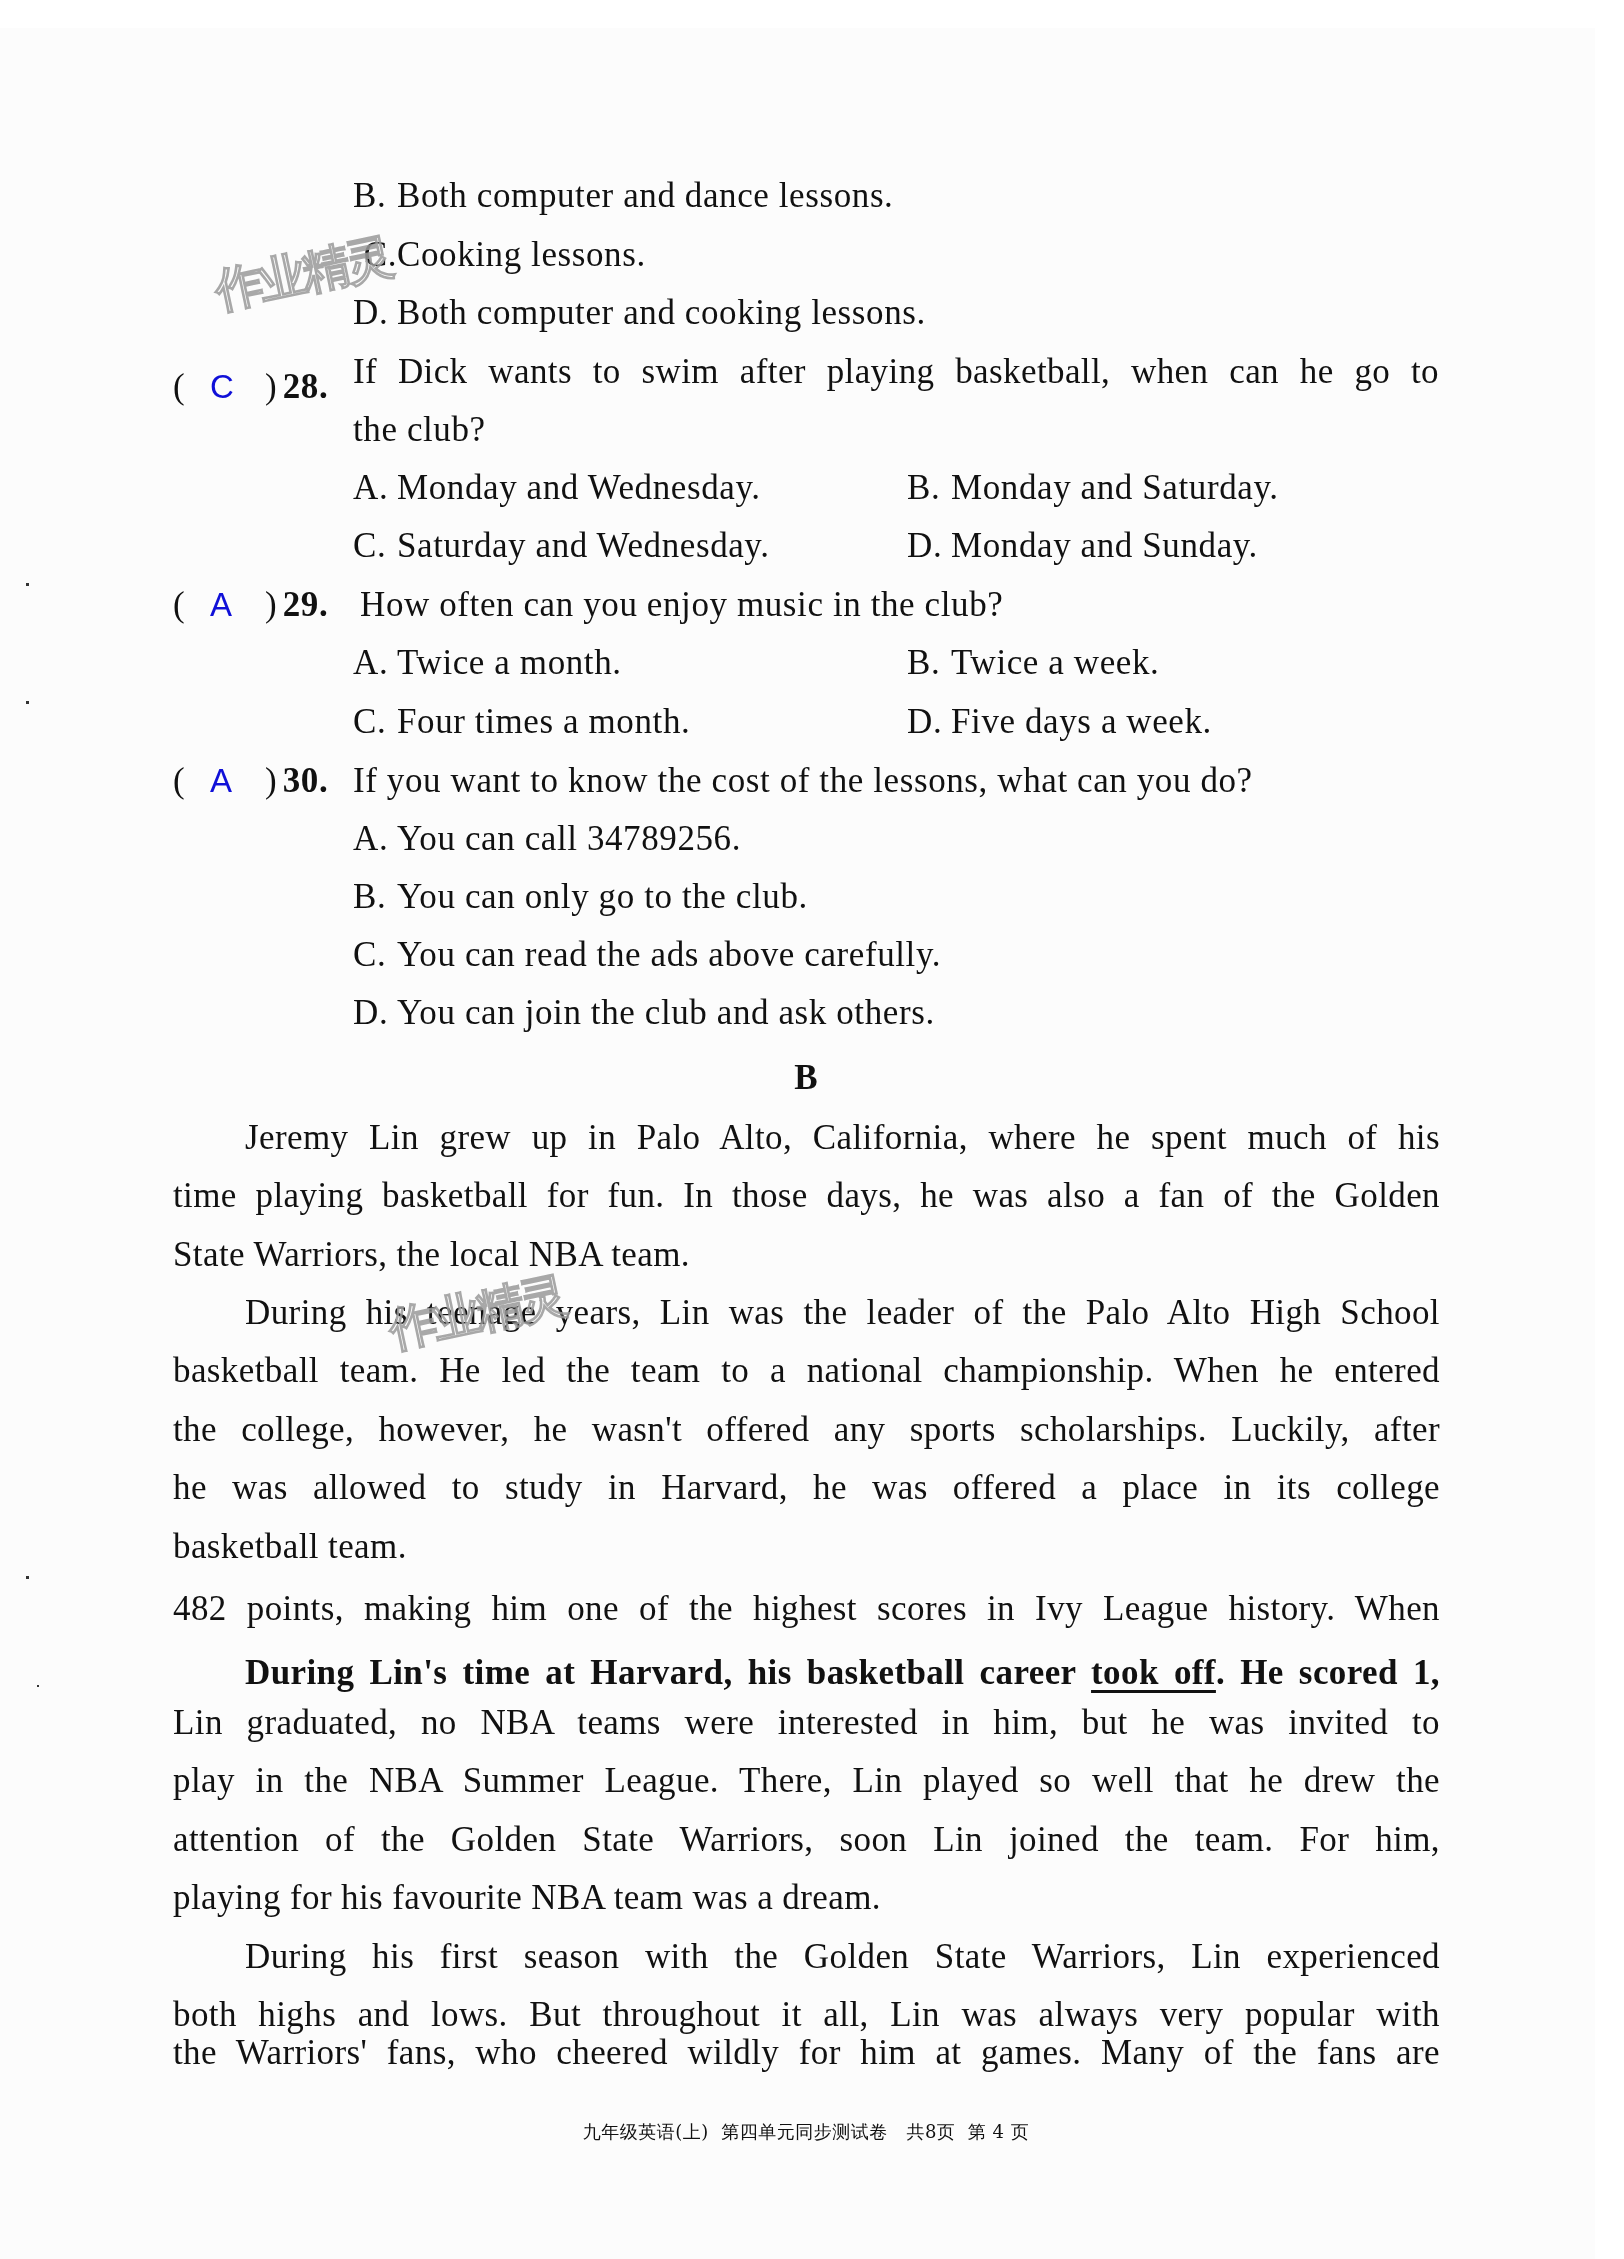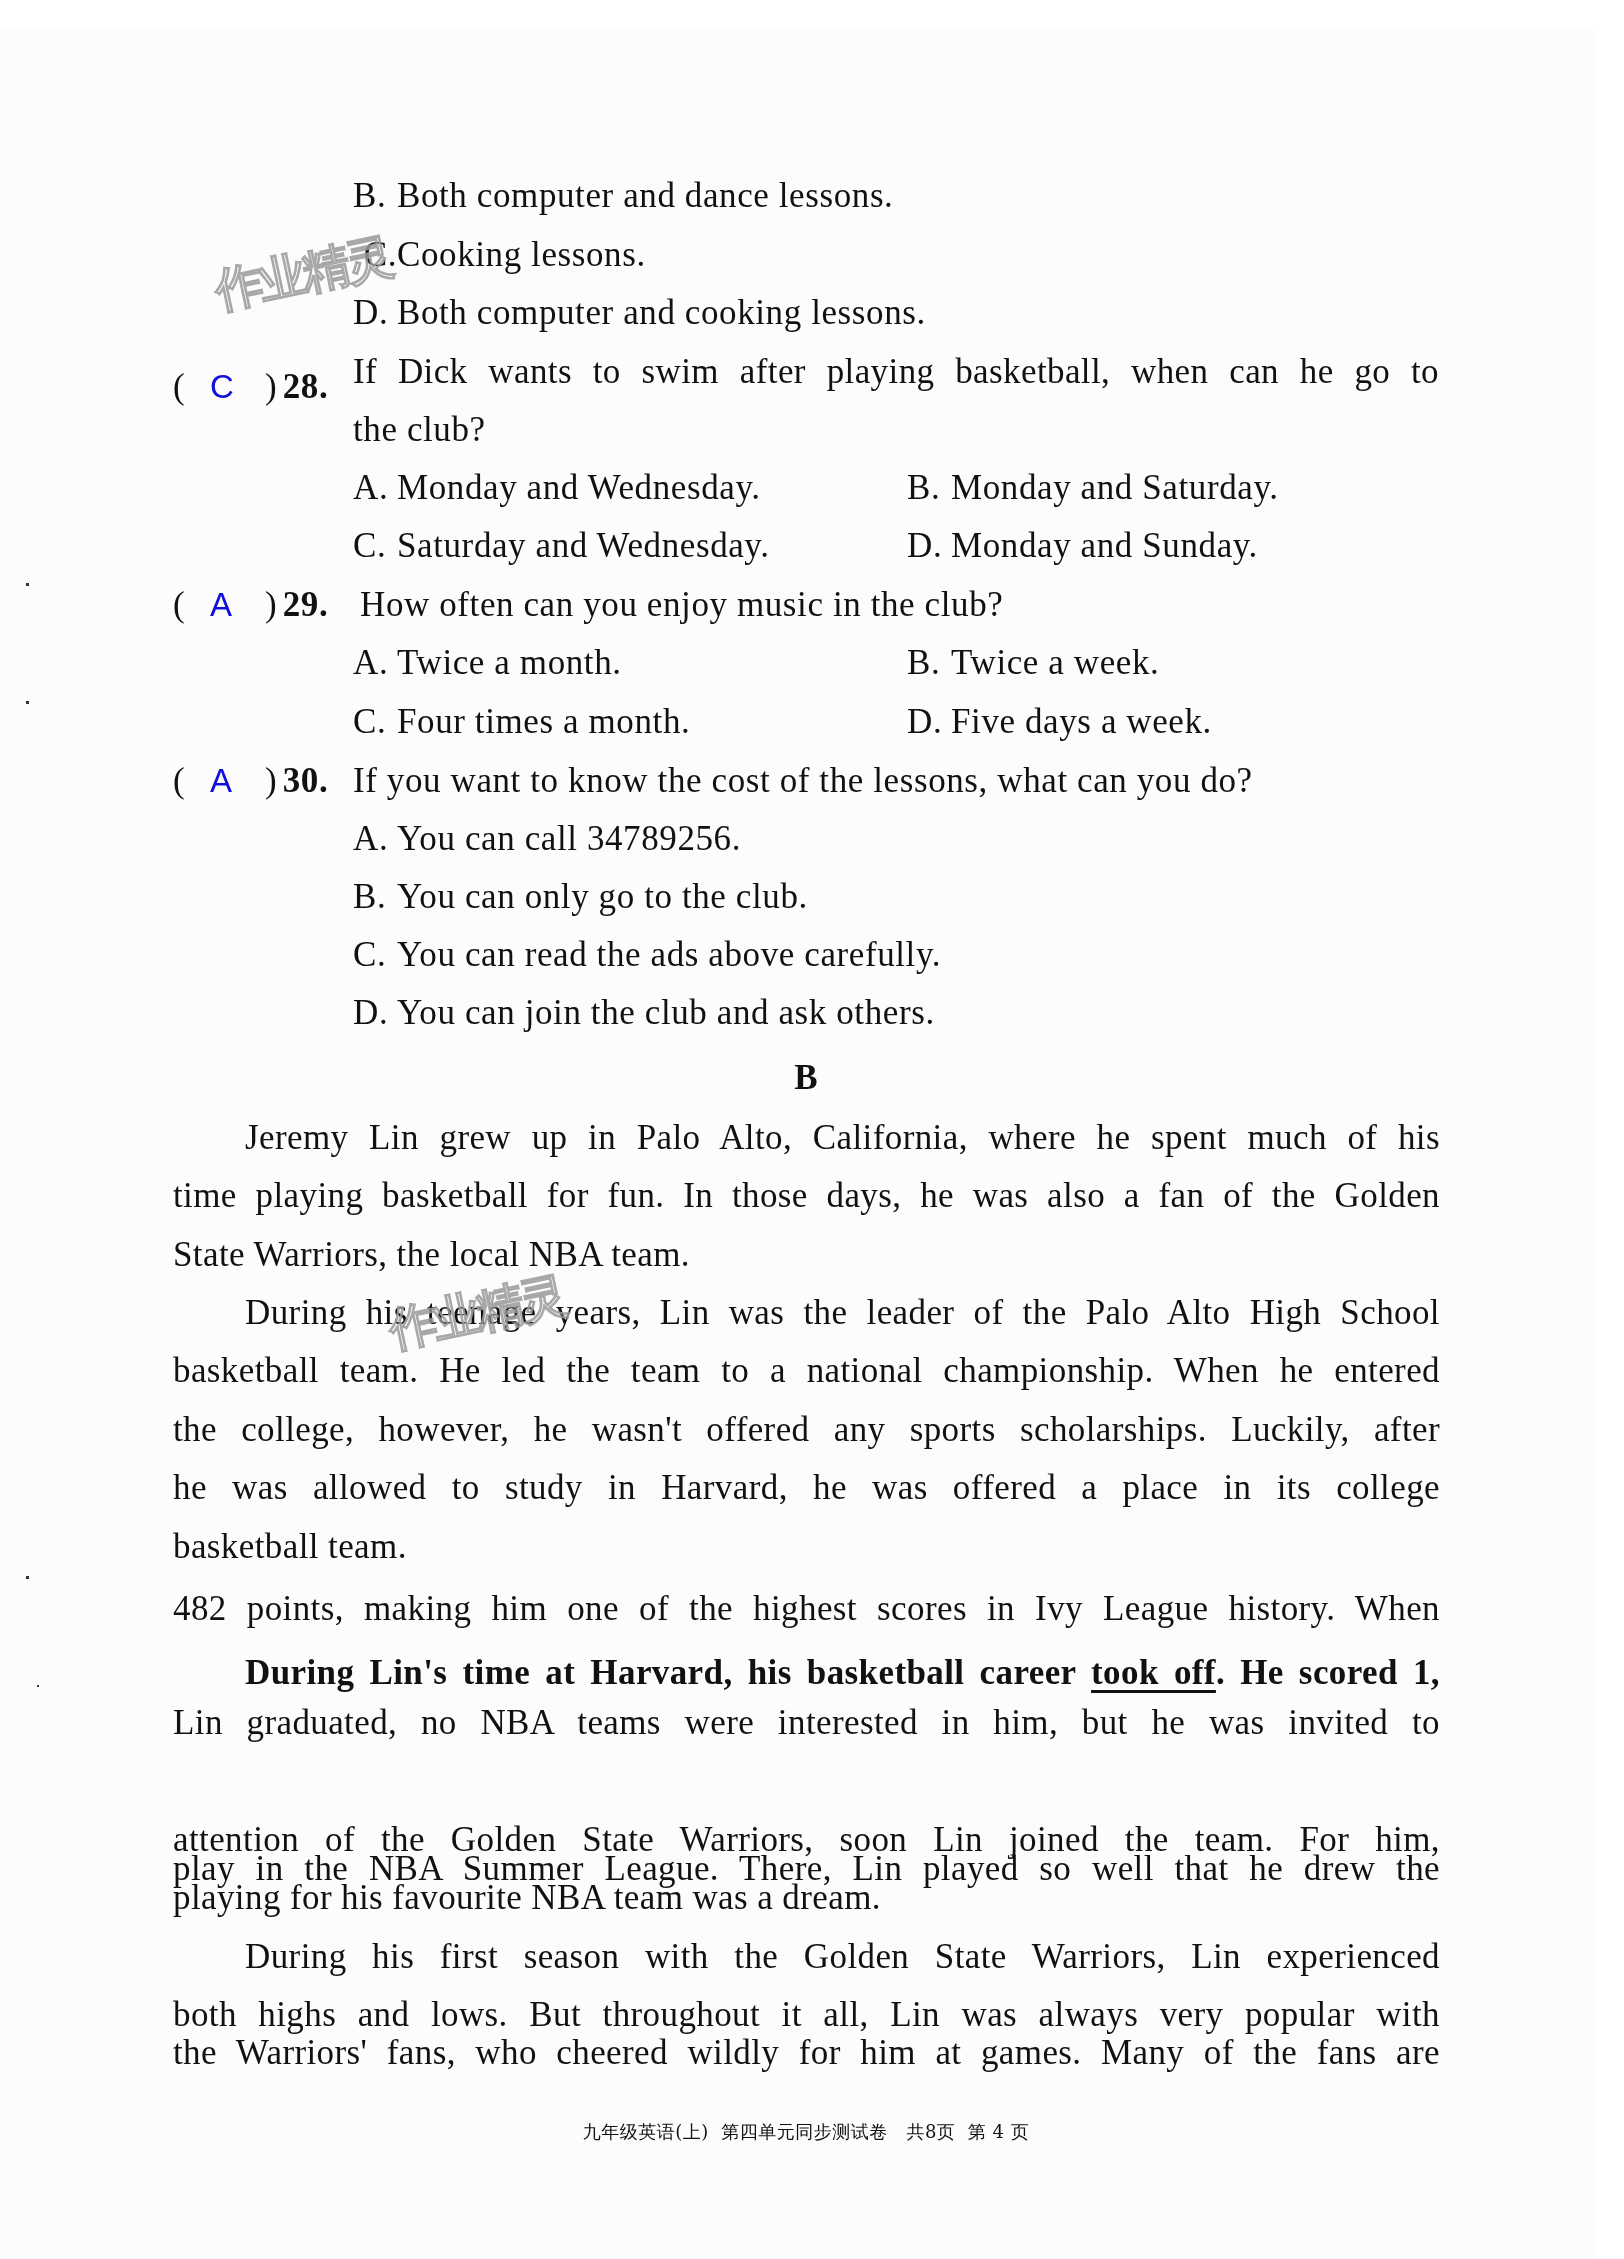--- a/index.html
+++ b/index.html
@@ -129,21 +129,21 @@
 <div class="para" style="top:1350px;">basketball team. He led the team to a national championship. When he entered</div>
 <div class="para" style="top:1409px;">the college, however, he wasn't offered any sports scholarships. Luckily, after</div>
 <div class="para" style="top:1467px;">he was allowed to study in Harvard, he was offered a place in its college</div>
 <div class="para last" style="top:1526px;">basketball team.</div>
 
 <div class="para indent" style="top:1652px;font-weight:bold;">
   <span>During Lin's time at Harvard, his basketball career </span><span class="ul">took off</span><span>. He scored 1,</span>
 </div>
 <div class="para" style="top:1588px;">482 points, making him one of the highest scores in Ivy League history. When</div>
 <div class="para" style="top:1702px;">Lin graduated, no NBA teams were interested in him, but he was invited to</div>
-<div class="para" style="top:1848px;font-family:Liberation Serif, serif;">play in the NBA Summer League. There, Lin played so well that he drew the</div>
+<div class="para" style="top:1760px;font-family:Liberation Serif, serif;">play in the NBA Summer League. There, Lin played so well that he drew the</div>
 <div class="para" style="top:1819px;">attention of the Golden State Warriors, soon Lin joined the team. For him,</div>
 <div class="para last" style="top:1877px;">playing for his favourite NBA team was a dream.</div>
 
 <div class="para indent" style="top:1936px;">During his first season with the Golden State Warriors, Lin experienced</div>
 <div class="para" style="top:1994px;">both highs and lows. But throughout it all, Lin was always very popular with</div>
 <div class="para" style="top:1984px;margin-top:48px;">the Warriors' fans, who cheered wildly for him at games. Many of the fans are</div>
 
 <div class="footer">九年级英语(上)  第四单元同步测试卷   共8页  第 4 页</div>
 
 <div class="watermark" style="left:214px;top:242px;">作业精灵</div>

